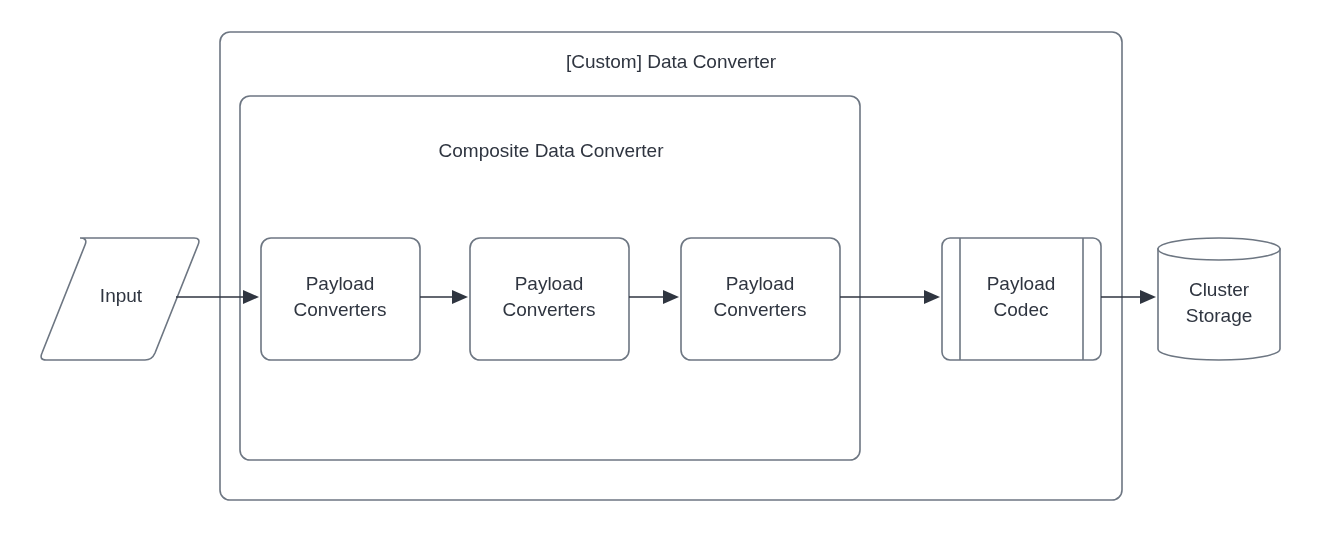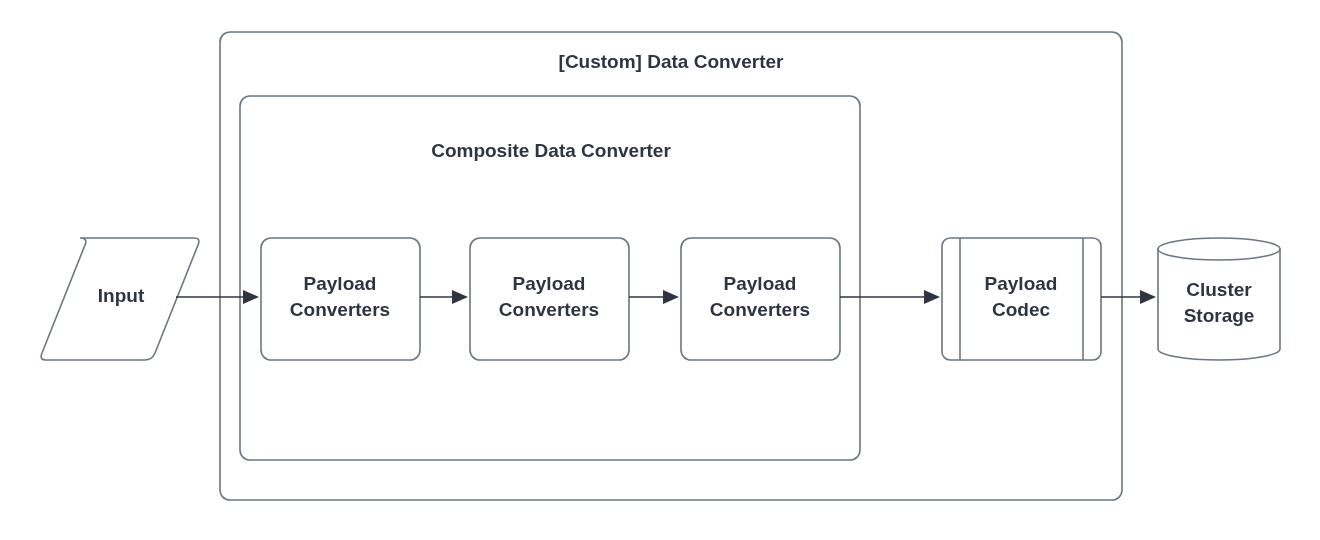--- a/index.html
+++ b/index.html
@@ -11,21 +11,20 @@
     width: 1320px;
     height: 540px;
     font-family: "Liberation Sans", sans-serif;
     overflow: hidden;
   }
   #canvas {
     position: relative;
     width: 1112px;
     height: 540px;
     background: #ffffff;
-    font-weight: bold;
   }
   #canvas > svg {
     position: absolute;
     top: 0;
     left: 0;
   }
   .dg-text {
     fill: #2f3540;
     font-family: "Liberation Sans", sans-serif;
     font-size: 19px;

